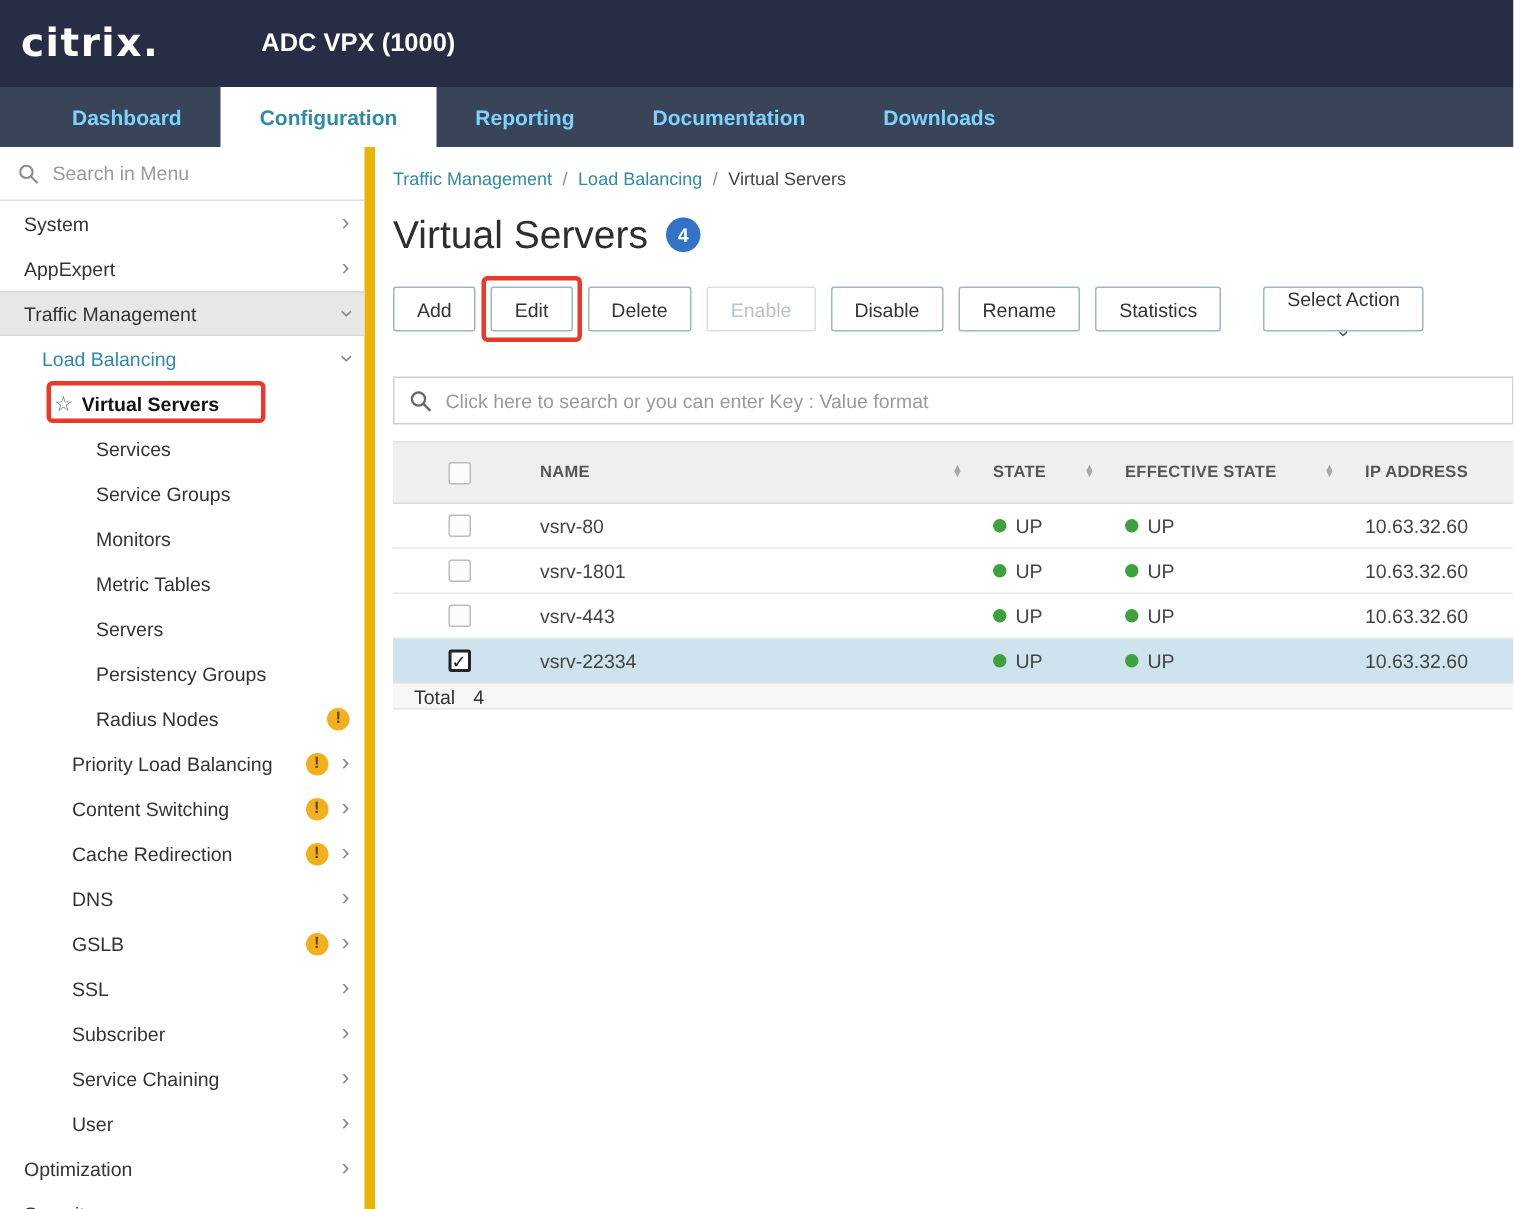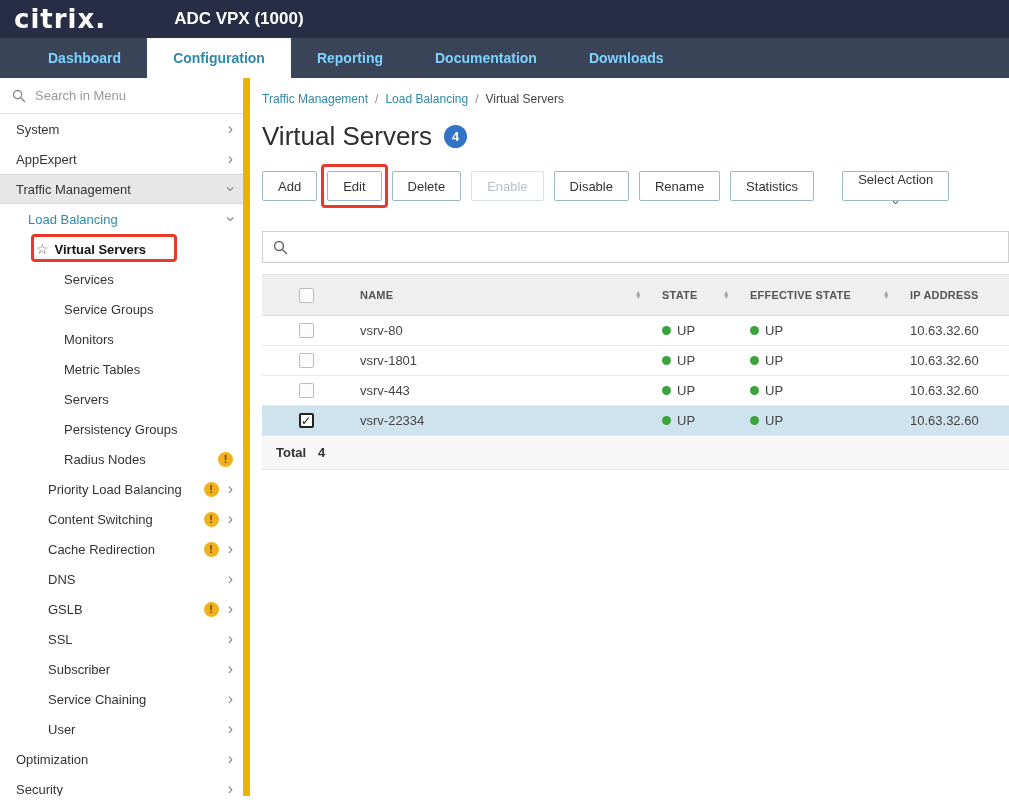--- a/index.html
+++ b/index.html
@@ -11,21 +11,21 @@
     --annotation: #e8392b;
     --up: #3da23d;
     --warn: #f2b01e;
     --badge: #3273c5;
     --selrow: #cfe3ee;
     --topbar: #262d44;
     --navbar: #3a4459;
   }
 
   
-  .topbar { height: 38px; background: var(--topbar); display: flex; align-items: center; padding: 0 14px; }
+  .topbar { height: 58px; background: var(--topbar); display: flex; align-items: center; padding: 0 14px; }
   .logo { color: #fff; font-size: 26px; font-weight: bold; letter-spacing: 1px; margin-right: 20px; font-family: "DejaVu Sans", sans-serif; }
   .app-title { color: #fff; font-size: 17px; font-weight: bold; margin-left: 48px; }
 
   
   .navbar { height: 40px; background: var(--navbar); display: flex; align-items: stretch; padding-left: 22px; }
   .nav-tabs { display: flex; align-items: stretch; }
   .nav-tab { display: flex; align-items: center; padding: 0 26px; color: #7dd3fc; font-size: 14px; font-weight: bold; cursor: pointer; }
   .nav-tab.active { background: #fff; color: var(--accent); text-align: center; }
 
   
@@ -83,21 +83,21 @@
   .th.cb, .cell.cb { justify-content: center; display: flex; }
   .sort-icon { display: flex; flex-direction: column; align-items: center; color: #a8a8a8; line-height: 0.6; cursor: pointer; }
   .sort-icon span { font-size: 7px; }
   .trow { height: 30px; border-bottom: 1px solid #e8e8e8; color: #444; background: #fff; }
   .trow.selected { background: var(--selrow); }
   .cell { padding: 0 10px; }
   .checkbox { width: 15px; height: 15px; border: 1px solid #bcbcbc; background: #fcfcfc; border-radius: 2px; display: inline-flex; align-items: center; justify-content: center; cursor: pointer; }
   .checkbox.checked { border: 2px solid #222; background: #fff; color: #111; font-size: 12px; font-weight: bold; line-height: 1; }
   .state { display: flex; align-items: center; gap: 6px; }
   .dot { width: 9px; height: 9px; border-radius: 50%; background: var(--up); }
-  .tfoot { height: 34px; background: #f7f7f7; display: flex; align-items: center; gap: 12px; padding: 0 14px; border-bottom: 1px solid #e8e8e8; font-size: 13px; color: #333; font-weight: bold; }
+  .tfoot { height: 17px; background: #f7f7f7; display: flex; align-items: center; gap: 12px; padding: 0 14px; border-bottom: 1px solid #e8e8e8; font-size: 13px; color: #333; }
 </style>
 </head>
 <body>
 
 <header class="topbar">
   <div class="logo">citrix.</div>
   <div class="app-title">ADC VPX (1000)</div>
 </header>
 
 <nav class="navbar">
@@ -332,20 +332,21 @@
         <span>Select Action</span>
         <span class="caret">›</span>
       </button>
     </div>
 
     <div class="search-row">
       <svg width="15" height="15" viewBox="0 0 14 14">
         <circle cx="5.6" cy="5.6" r="4.1" fill="none" stroke="#666" stroke-width="1.4"></circle>
         <line x1="8.8" y1="8.8" x2="13" y2="13" stroke="#666" stroke-width="1.4"></line>
       </svg>
+      <span>Click here to search or you can enter Key : Value format</span>
     </div>
 
     <div class="table">
       <div class="thead">
           <div class="th cb">
             <span class="checkbox"></span>
           </div>
           <div class="th">
             <span class="th-label">NAME</span>
             <span class="sort-icon">

